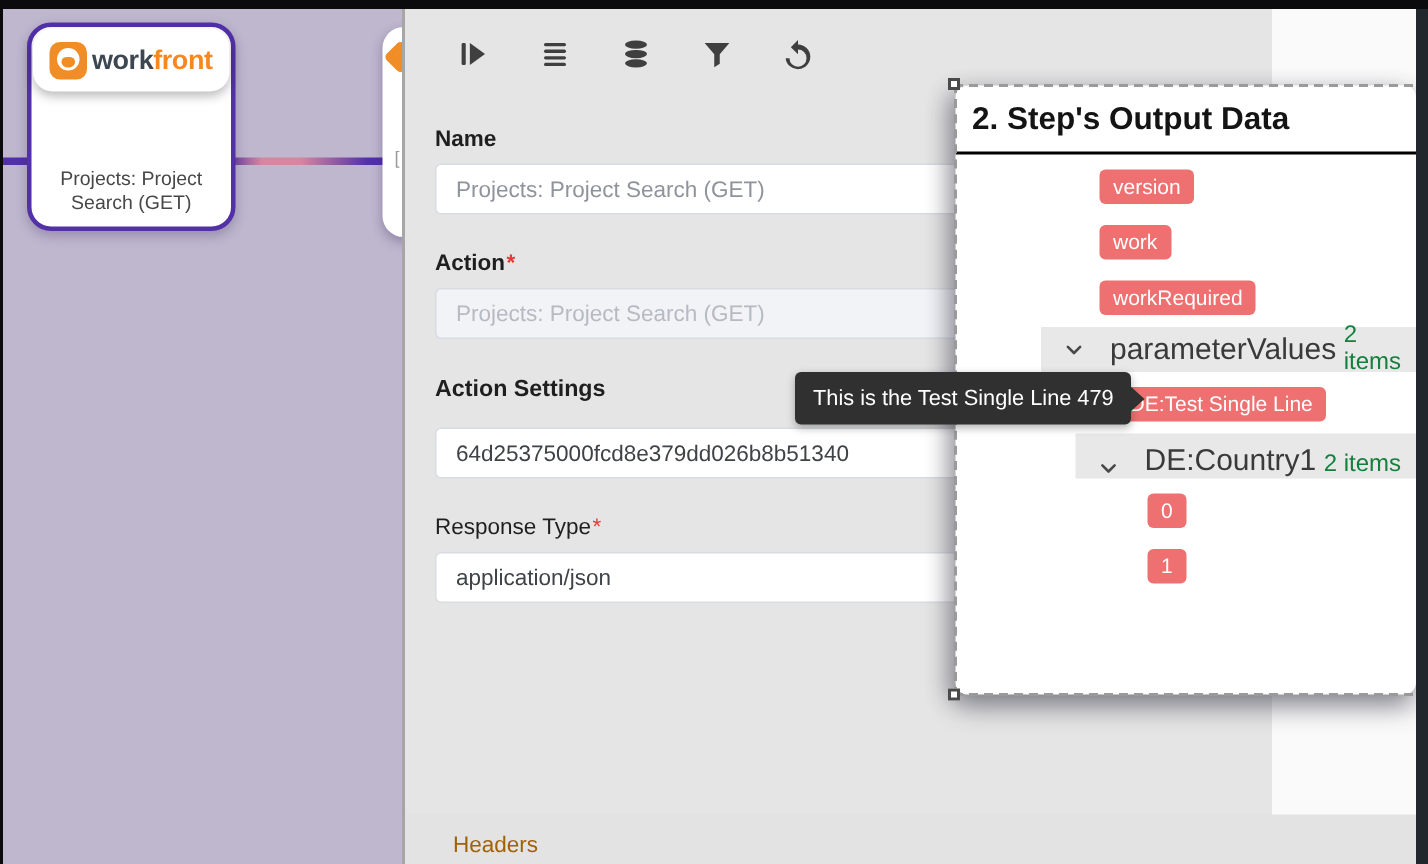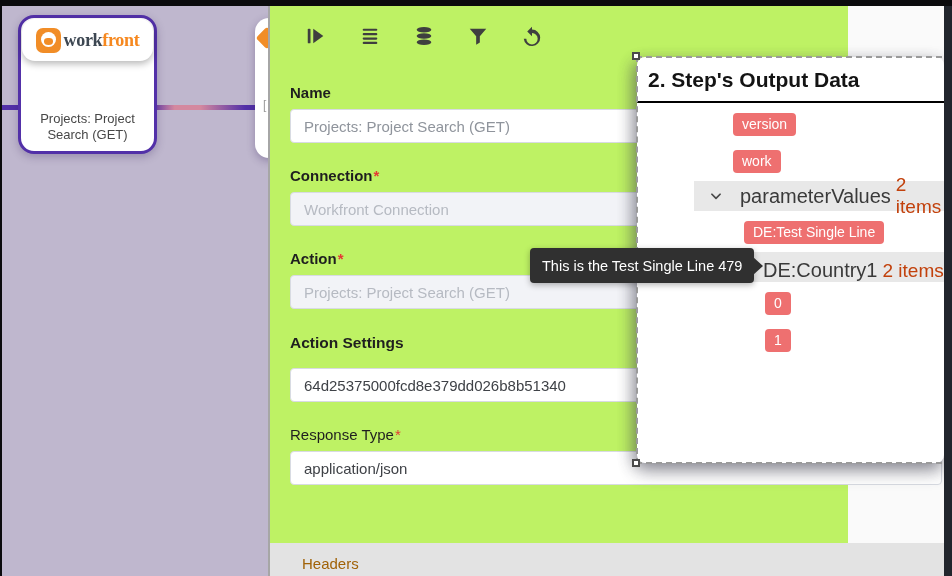--- a/index.html
+++ b/index.html
@@ -19,42 +19,42 @@
   .link-left{left:0;width:95px;background:#5230a8;}
   .link-right{left:150px;width:112px;background:linear-gradient(90deg,#5230a8 0%,#d4889f 22%,#d4889f 45%,#5230a8 85%);}
   .node-card{
     position:absolute;left:18px;top:15px;width:139px;height:139px;
     background:#fff;border:3px solid #5230a8;border-radius:16px;box-sizing:border-box;
     box-shadow:0 3px 8px rgba(40,20,80,.25);
   }
   .logo-pill{
     position:absolute;left:1px;top:1px;width:131px;height:42px;background:#fff;
     border-radius:13px;box-shadow:0 3px 7px rgba(0,0,0,.28);
-    display:flex;align-items:center;justify-content:center;gap:3px;font-family:Liberation Serif, serif;
+    display:flex;align-items:center;justify-content:center;gap:3px;
   }
   .lion{width:25px;height:25px;border-radius:7px;background:#f18d27;position:relative;flex:0 0 auto;}
   .lion::before{content:"";position:absolute;left:5px;top:4px;width:15px;height:15px;border-radius:50%;background:#fff;}
   .lion::after{content:"";position:absolute;left:8px;top:10px;width:9px;height:7px;border-radius:50% 50% 60% 60%;background:#f18d27;}
   .brand{font-size:18px;font-weight:700;letter-spacing:-.3px;}
   .brand .w{color:#3d4752;} .brand .f{color:#f6881f;}
   .node-label{
     position:absolute;left:6px;right:6px;top:93px;text-align:center;
     font-size:13px;line-height:16px;color:#474747;
   }
   .node-card2{
     position:absolute;left:255px;top:18px;width:60px;height:140px;background:#fff;
     border-radius:14px;box-shadow:0 3px 8px rgba(40,20,80,.3);
   }
   .lion-partial{position:absolute;left:4px;top:12px;width:16px;height:16px;background:#f18d27;transform:rotate(45deg);border-radius:3px;}
   .node2-text{position:absolute;left:8px;top:80px;font-size:12px;color:#9a9a9a;}
 
   
   .form-panel{
     position:absolute;left:268px;top:6px;width:580px;height:570px;
-    background:#bef264;border-left:2px solid #a6a6a6;box-sizing:border-box;z-index:10;
+    background:#e5e5e5;border-left:2px solid #a6a6a6;box-sizing:border-box;z-index:10;
   }
   .toolbar{padding:18px 0 0 35px;height:26px;display:flex;gap:30px;}
   .tbtn{width:24px;height:24px;border:none;background:transparent;padding:0;cursor:pointer;color:#3f3f3f;}
   .tbtn svg{width:22px;height:22px;display:block;}
   .form-body{padding:34px 0 0 20px;width:652px;}
   .fld{margin-bottom:24px;}
   .fld label{display:block;font-size:15px;color:#1f1f1f;margin-bottom:8px;}
   .fld label.b{font-weight:700;}
   .req{color:#e53935;margin-left:1px;}
   .fld input{
@@ -93,21 +93,21 @@
   .row-tag.i2{margin-left:128px;}
   .row-group{
     height:30px;background:#e8e8e8;display:flex;align-items:center;
     margin:-6px 0 10px 0;cursor:pointer;
   }
   .row-group.i0{margin-left:57px;}
   .row-group.i1{margin-left:80px;align-items:flex-end;}
   .row-group .chev{margin-left:15px;width:14px;height:14px;color:#4a4a4a;flex:0 0 auto;}
   .row-group .chev svg{width:14px;height:14px;display:block;}
   .row-group .glabel{margin-left:17px;font-size:20px;color:#3a3a3a;}
-  .row-group .gcount{margin-left:5px;font-size:19px;color:#c2410c;}
+  .row-group .gcount{margin-left:5px;font-size:16px;color:#15803d;}
 
   
   .sel-rect{
     position:absolute;left:636px;top:56px;width:316px;height:408px;z-index:30;
     border:2px dashed #9a9a9a;box-sizing:border-box;pointer-events:none;
   }
   .handle{
     position:absolute;width:8px;height:8px;background:#fff;border:2px solid #4a4a4a;
     box-sizing:border-box;z-index:31;cursor:nwse-resize;
   }
@@ -183,24 +183,20 @@
       </button>
     </div>
 
   <div class="form-body">
     <div id="fields-top">
         <div class="fld">
           <label class="b">Name</label>
           <input type="text" class="state-ph" value="Projects: Project Search (GET)" style="">
         </div>
         <div class="fld">
-          <label class="b">Connection<span class="req">*</span></label>
-          <input type="text" class="state-disabled" readonly="" value="Workfront Connection" style="">
-        </div>
-        <div class="fld">
           <label class="b">Action<span class="req">*</span></label>
           <input type="text" class="state-disabled" readonly="" value="Projects: Project Search (GET)" style="">
         </div>
       </div>
     <div class="section-h">Action Settings</div>
     <div id="fields-settings">
         <div class="fld">
           <input type="text" class="state-filled" value="64d25375000fcd8e379dd026b8b51340" style="">
         </div>
         <div class="fld">
@@ -213,20 +209,21 @@
 
 <div class="headers-bar">
   <span>Headers</span>
 </div>
 
 <div class="out-panel">
   <div class="out-title">2. Step's Output Data</div>
   <div class="tree" id="tree">
       <div class="row-tag i0"><span class="tag">version</span></div>
       <div class="row-tag i0"><span class="tag">work</span></div>
+      <div class="row-tag i0"><span class="tag">workRequired</span></div>
       <div class="row-group i0">
         <span class="chev">
           <svg viewBox="0 0 24 24" fill="none" stroke="currentColor" stroke-width="3" stroke-linecap="round" stroke-linejoin="round">
             <polyline points="5 9 12 16 19 9"></polyline>
           </svg>
         </span>
         <span class="glabel">parameterValues</span>
         <span class="gcount">2 items</span>
       </div>
       <div class="row-tag i1"><span class="tag">DE:Test Single Line</span></div>

